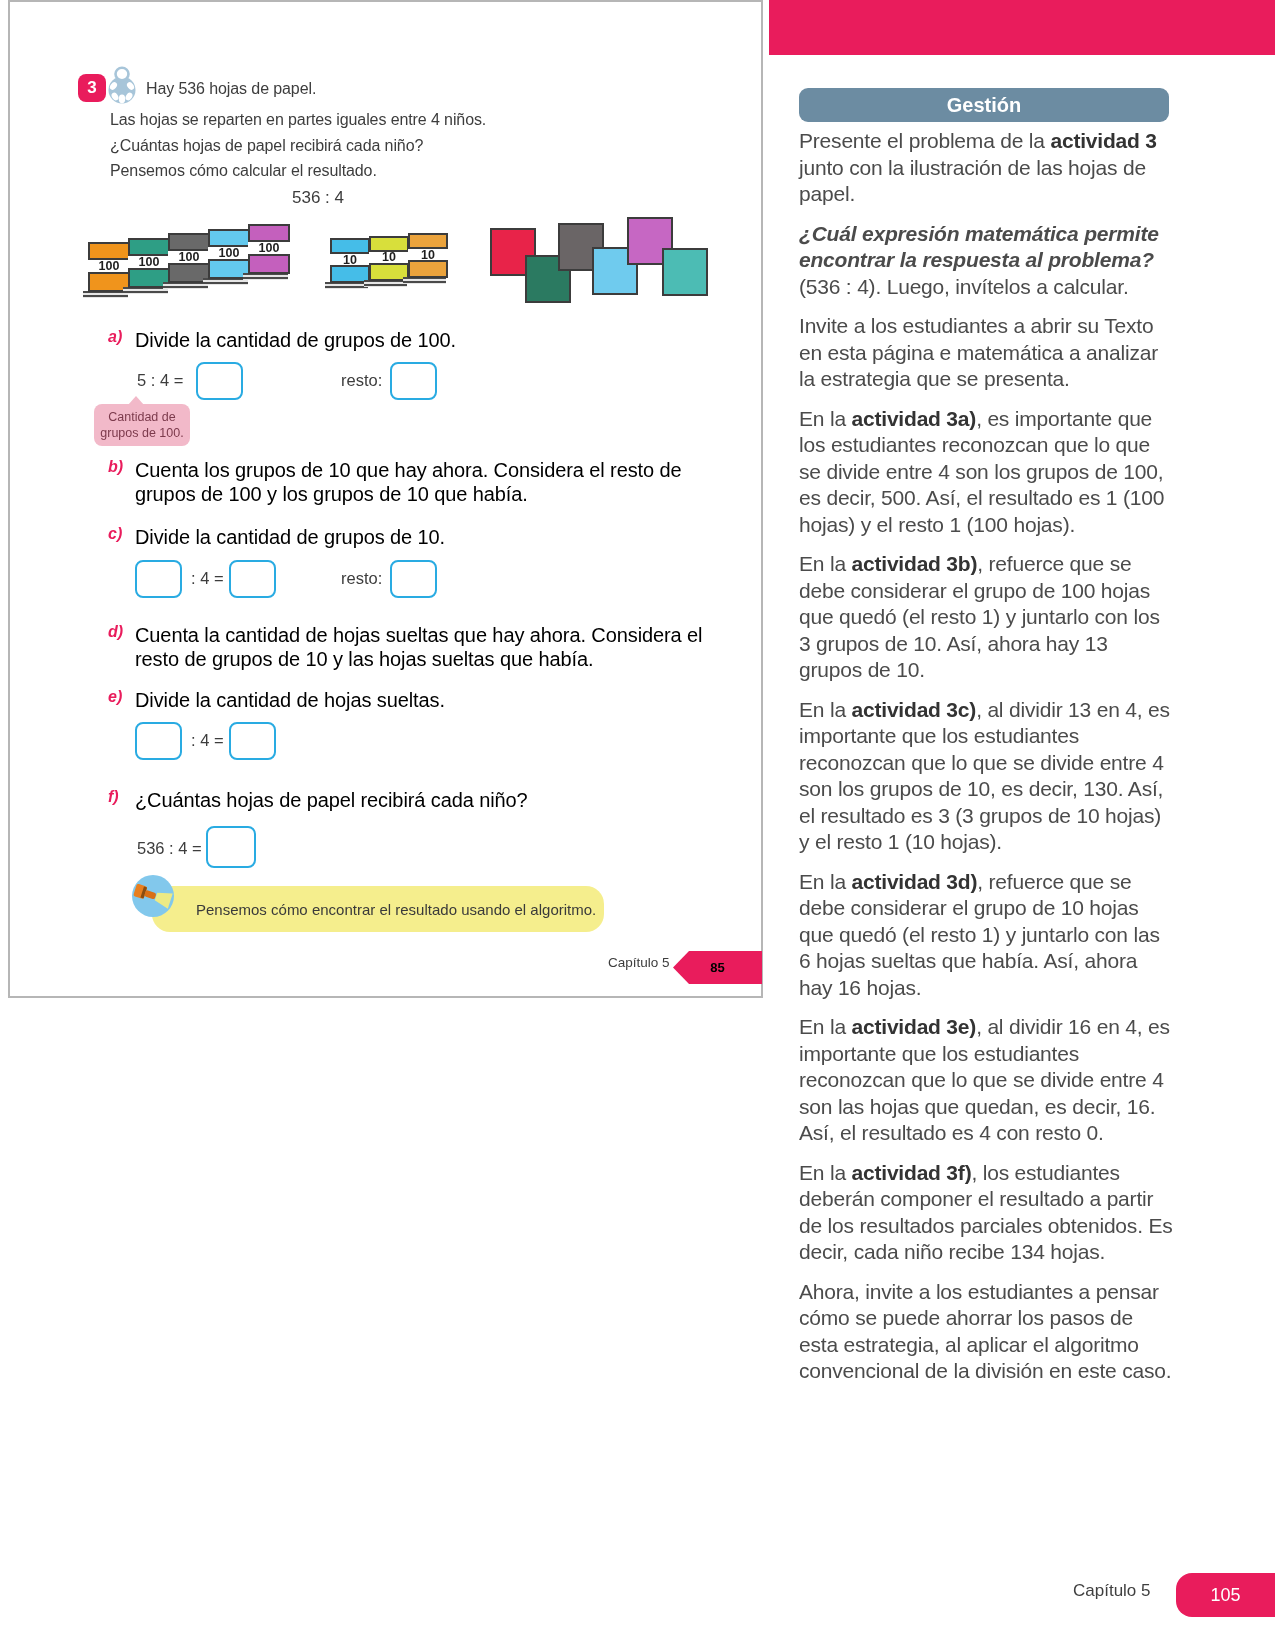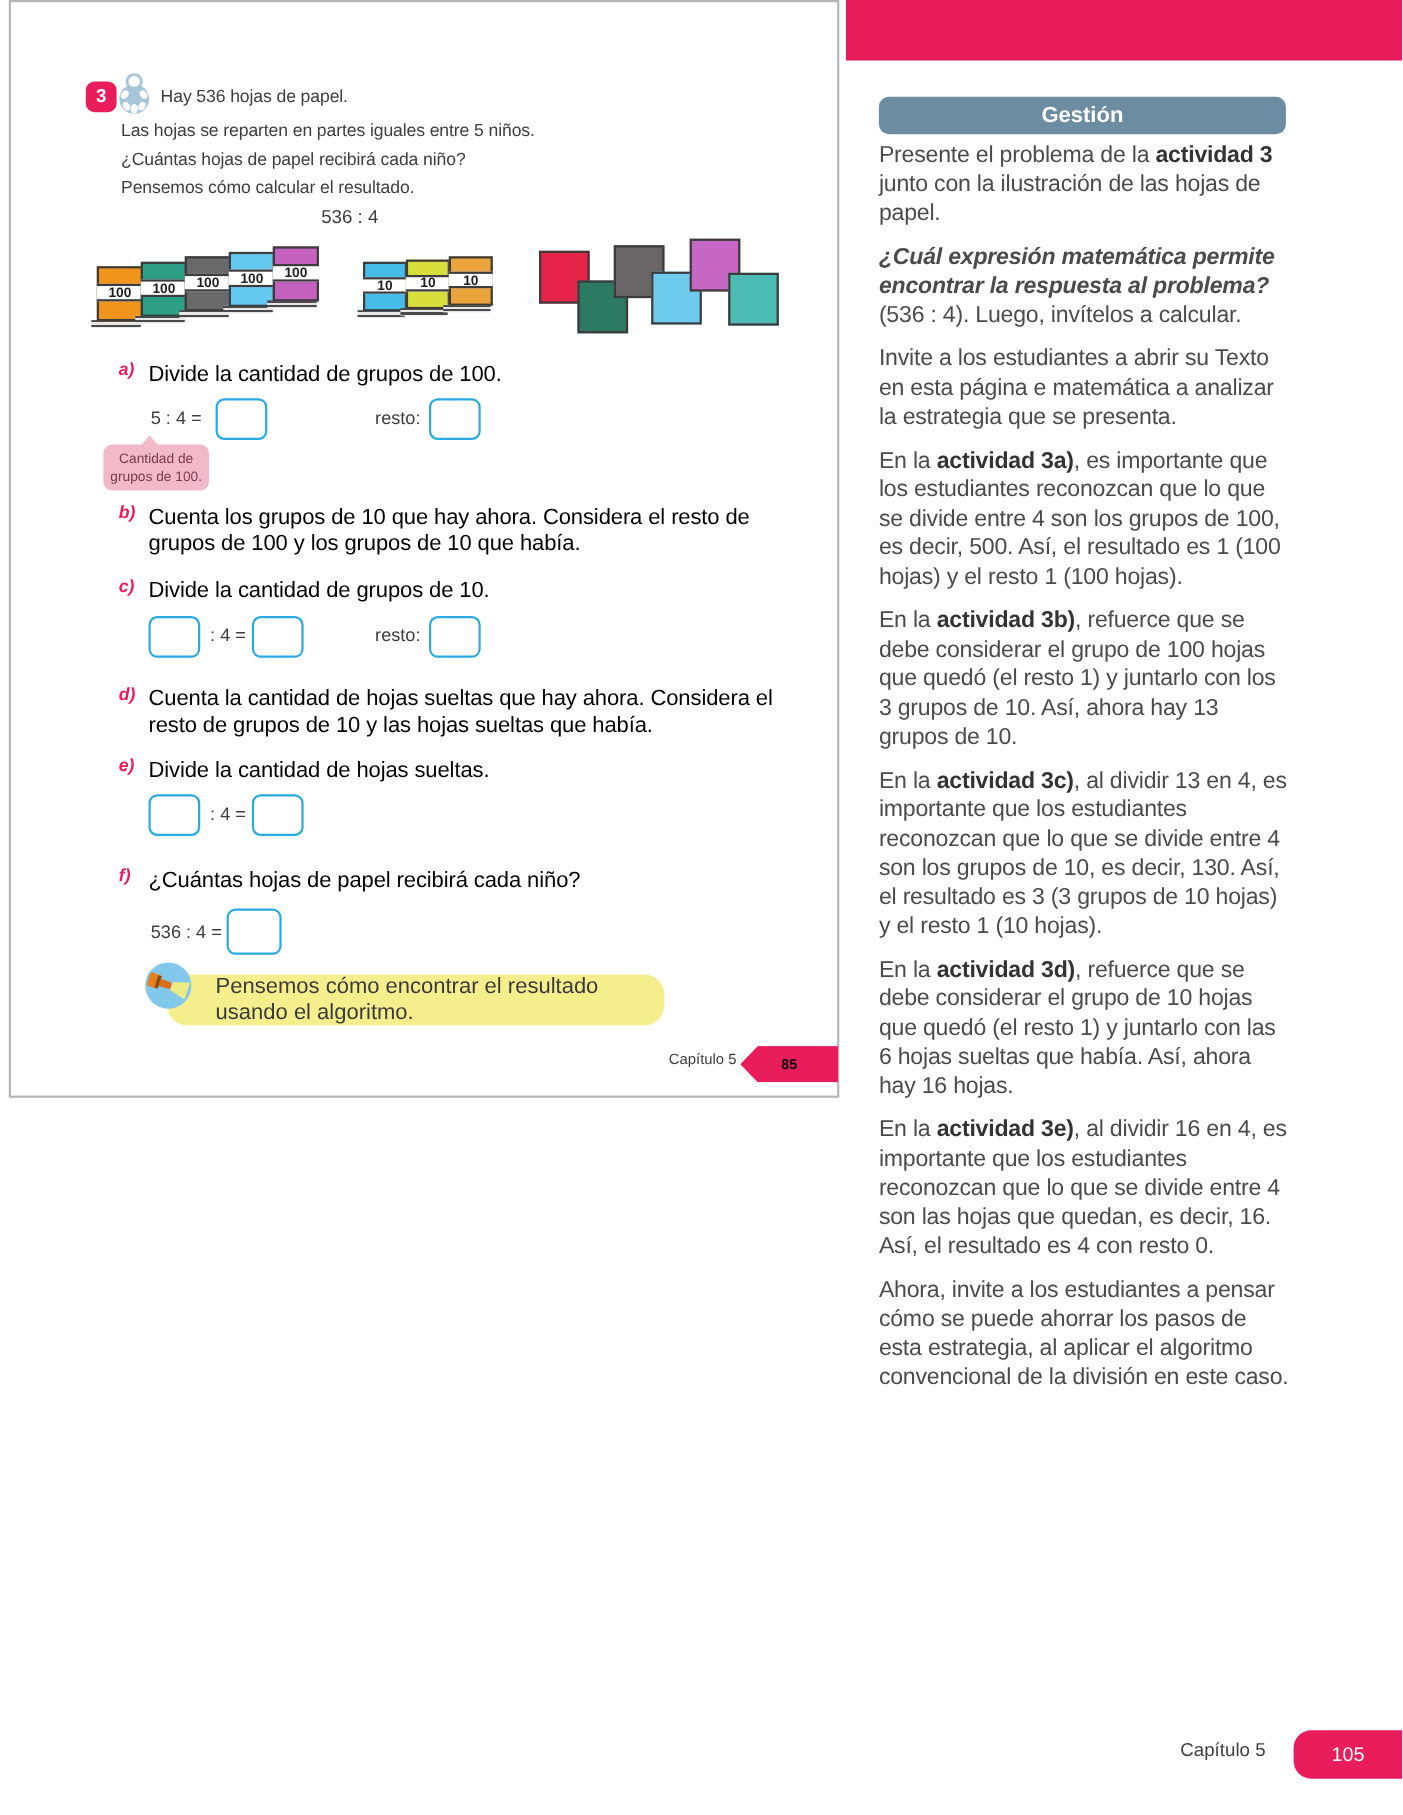--- a/index.html
+++ b/index.html
@@ -36,21 +36,21 @@
 
   .callout{position:absolute;left:94px;top:404px;width:96px;background:var(--callout-pink);
            border-radius:8px;padding:5px 4px;font-size:12.5px;line-height:16px;
            color:#7c3a4c;text-align:center;box-sizing:border-box;}
   .callout-tri{position:absolute;left:128px;top:396px;width:0;height:0;
                border-left:8px solid transparent;border-right:8px solid transparent;
                border-bottom:9px solid var(--callout-pink);}
 
   .hint-bubble{position:absolute;left:152px;top:886px;width:452px;height:46px;
                background:var(--hint-yellow);border-radius:18px;display:flex;align-items:center;
-               padding-left:44px;box-sizing:border-box;font-size:20px;color:#3a3a3a;}
+               padding-left:44px;box-sizing:border-box;font-size:15px;color:#3a3a3a;}
   .flash-wrap{position:absolute;left:131px;top:874px;}
 
   .lp-footer-chapter{position:absolute;left:608px;top:955px;font-size:13.5px;color:#3d3d3d;}
   .lp-footer-page{position:absolute;left:673px;top:951px;width:89px;height:33px;
                   background:var(--accent-pink);color:#000000;font-size:13px;font-weight:700;
                   display:flex;align-items:center;justify-content:center;
                   clip-path:polygon(0 50%,18% 0,100% 0,100% 100%,18% 100%);}
 
   
   .top-bar{position:absolute;left:769px;top:0;width:506px;height:55px;background:var(--accent-pink);}
@@ -83,21 +83,21 @@
         <ellipse cx="9.5" cy="20" rx="3" ry="4.2" transform="rotate(38 9.5 20)"></ellipse>
         <ellipse cx="26.5" cy="20" rx="3" ry="4.2" transform="rotate(-38 26.5 20)"></ellipse>
         <ellipse cx="11" cy="30.5" rx="3" ry="4.2" transform="rotate(-32 11 30.5)"></ellipse>
         <ellipse cx="25" cy="30.5" rx="3" ry="4.2" transform="rotate(32 25 30.5)"></ellipse>
         <ellipse cx="18" cy="33" rx="3.2" ry="4.4"></ellipse>
       </g>
     </svg>
   </span>
 
   <div class="pline" style="left:146px;top:80px;">Hay 536 hojas de papel.</div>
-  <div class="pline" style="left:110px;top:111px;">Las hojas se reparten en partes iguales entre 5 niños.</div>
+  <div class="pline" style="left:110px;top:111px;">Las hojas se reparten en partes iguales entre 4 niños.</div>
   <div class="pline" style="left:110px;top:137px;">¿Cuántas hojas de papel recibirá cada niño?</div>
   <div class="pline" style="left:110px;top:162px;text-align:center;">Pensemos cómo calcular el resultado.</div>
 
   <div class="expression">536 : 4</div>
 
   <div id="illustration" class="abs" style="left:0;top:0;">
       <div class="stack-shadow" style="left: 83px; top: 291px; width: 45px; height: 7px;"></div>
       <div class="stack" style="left: 88px; top: 242px; width: 42px; height: 50px; background: rgb(240, 148, 28);">
         <div class="stack-band" style="top: 14px; height: 16px;">100</div>
       </div>
@@ -204,19 +204,20 @@
 
   <div class="sidebar-text">
     <p><span>Presente el problema de la </span><b>actividad 3</b><span> junto con la ilustración de las hojas de papel.</span></p>
     <p><span style="font-style: italic; font-weight: bold;">¿Cuál expresión matemática permite encontrar la respuesta al problema?</span><span> (536 : 4). Luego, invítelos a calcular.</span></p>
     <p><span>Invite a los estudiantes a abrir su Texto en esta página e matemática a analizar la estrategia que se presenta.</span></p>
     <p><span>En la </span><b>actividad 3a)</b><span>, es importante que los estudiantes reconozcan que lo que se divide entre 4 son los grupos de 100, es decir, 500. Así, el resultado es 1 (100 hojas) y el resto 1 (100 hojas).</span></p>
     <p><span>En la </span><b>actividad 3b)</b><span>, refuerce que se debe considerar el grupo de 100 hojas que quedó (el resto 1) y juntarlo con los 3 grupos de 10. Así, ahora hay 13 grupos de 10.</span></p>
     <p><span>En la </span><b>actividad 3c)</b><span>, al dividir 13 en 4, es importante que los estudiantes reconozcan que lo que se divide entre 4 son los grupos de 10, es decir, 130. Así, el resultado es 3 (3 grupos de 10 hojas) y el resto 1 (10 hojas).</span></p>
     <p><span>En la </span><b>actividad 3d)</b><span>, refuerce que se debe considerar el grupo de 10 hojas que quedó (el resto 1) y juntarlo con las 6 hojas sueltas que había. Así, ahora hay 16 hojas.</span></p>
     <p><span>En la </span><b>actividad 3e)</b><span>, al dividir 16 en 4, es importante que los estudiantes reconozcan que lo que se divide entre 4 son las hojas que quedan, es decir, 16. Así, el resultado es 4 con resto 0.</span></p>
+    <p><span>En la </span><b>actividad 3f)</b><span>, los estudiantes deberán componer el resultado a partir de los resultados parciales obtenidos. Es decir, cada niño recibe 134 hojas.</span></p>
     <p><span>Ahora, invite a los estudiantes a pensar cómo se puede ahorrar los pasos de esta estrategia, al aplicar el algoritmo convencional de la división en este caso.</span></p>
   </div>
 
   <span class="pg-footer-chapter">Capítulo 5</span>
   <span class="pg-footer-pill">105</span>
 
 </div>
 
 </body></html>

